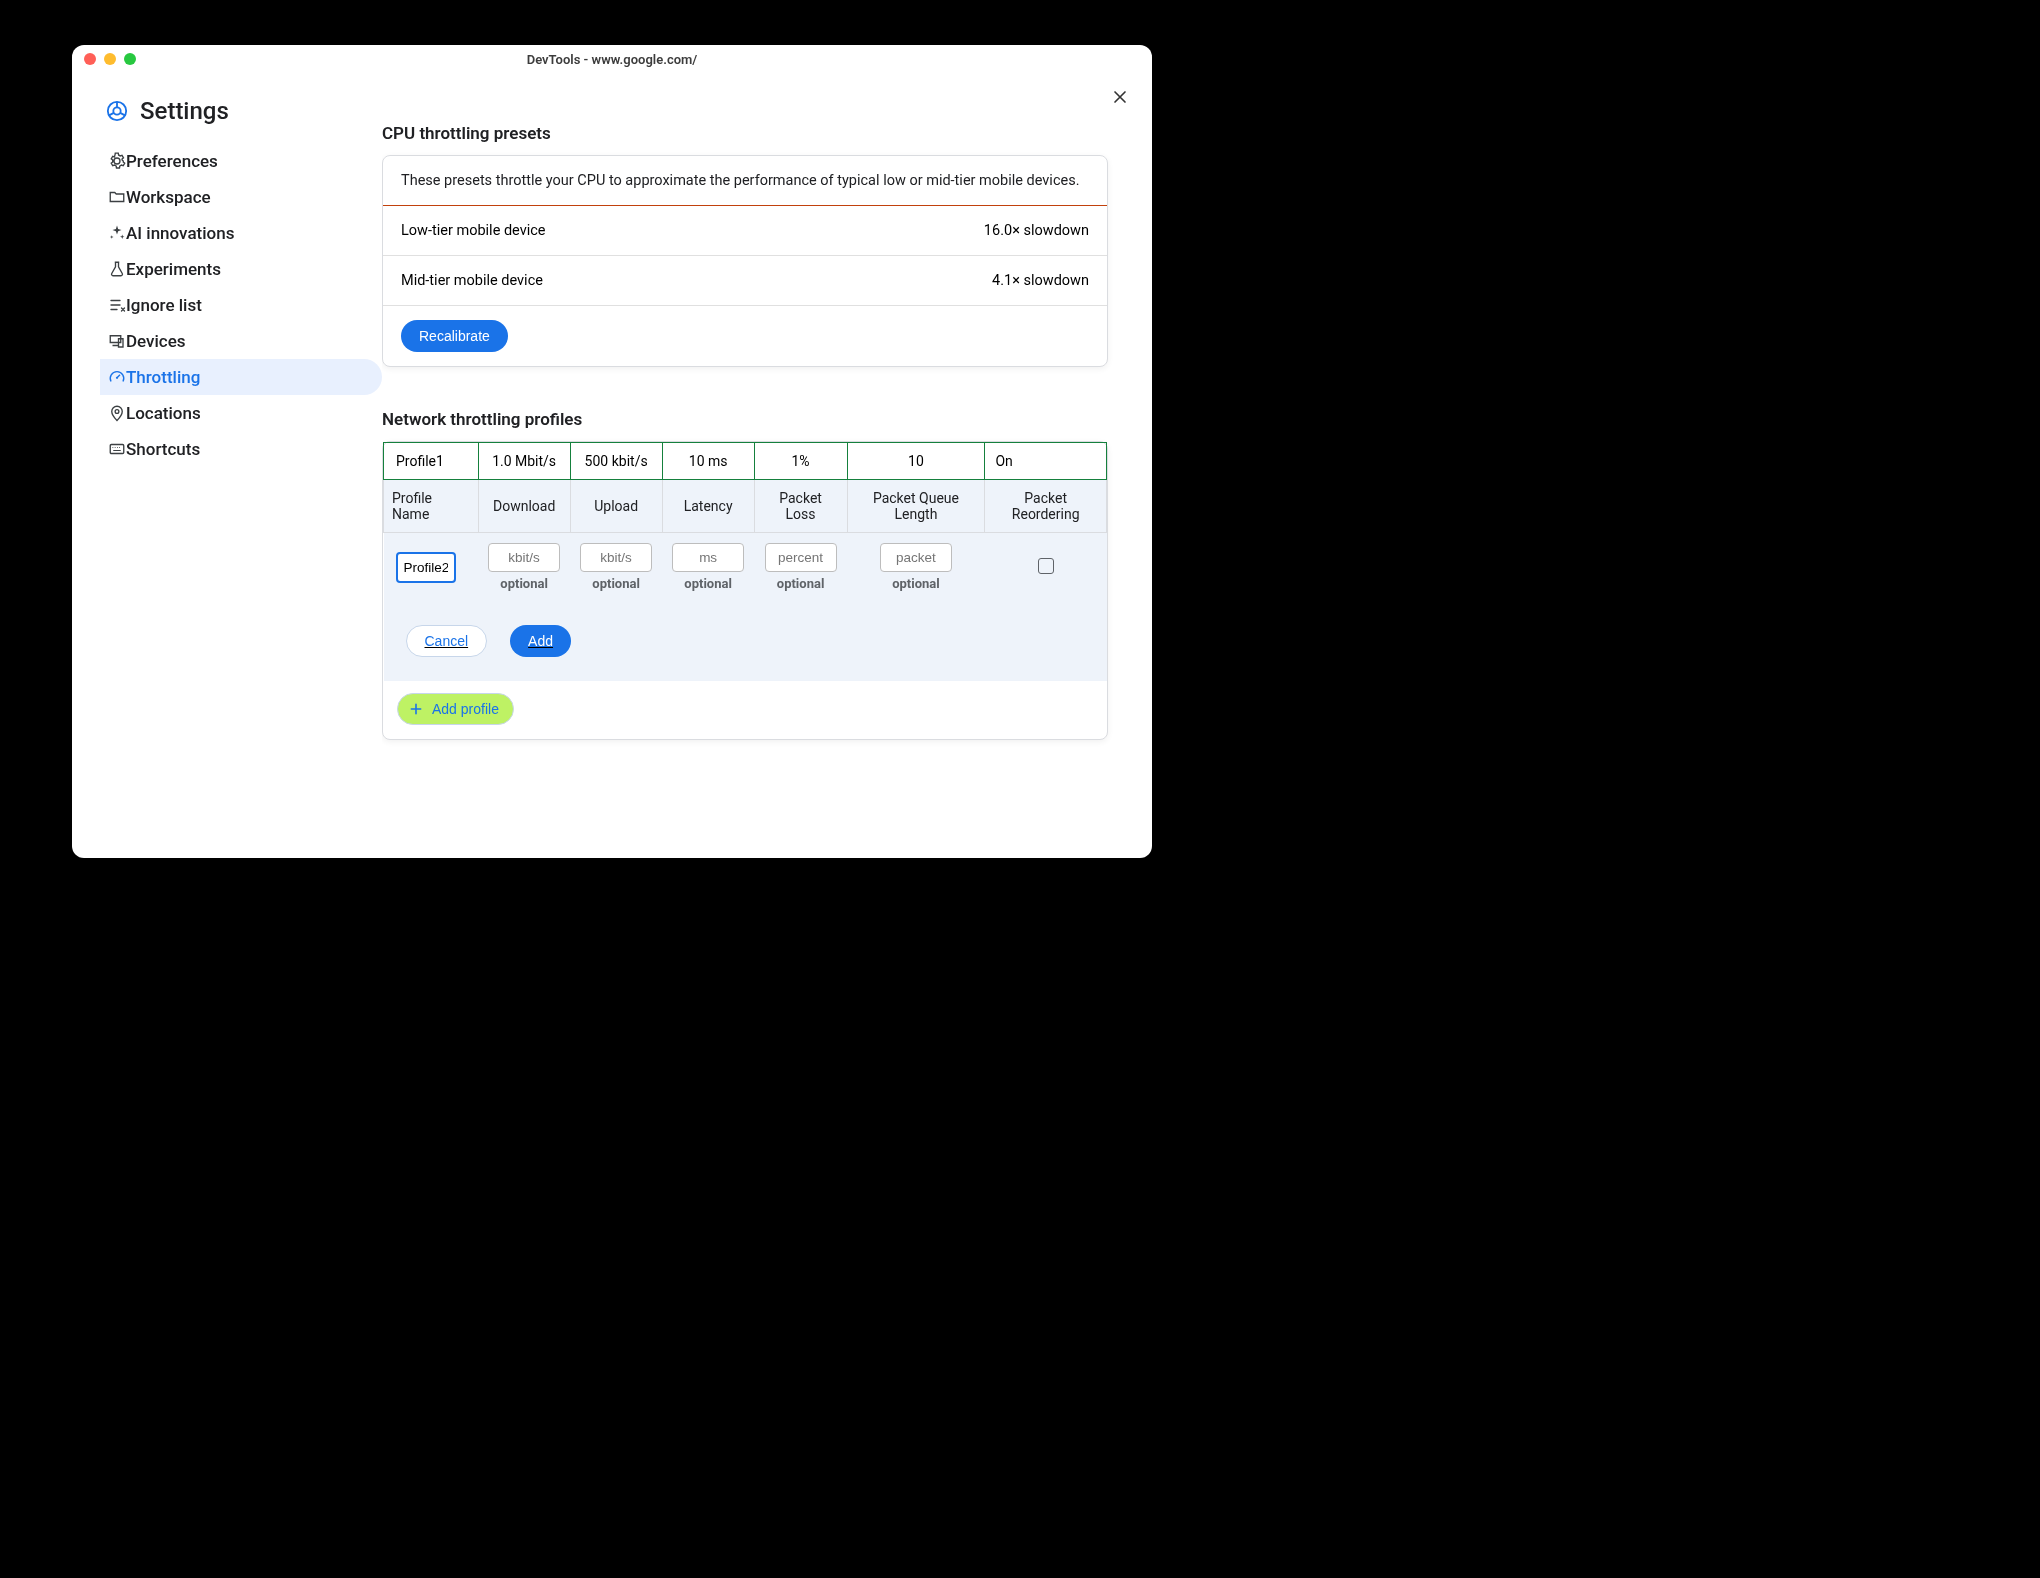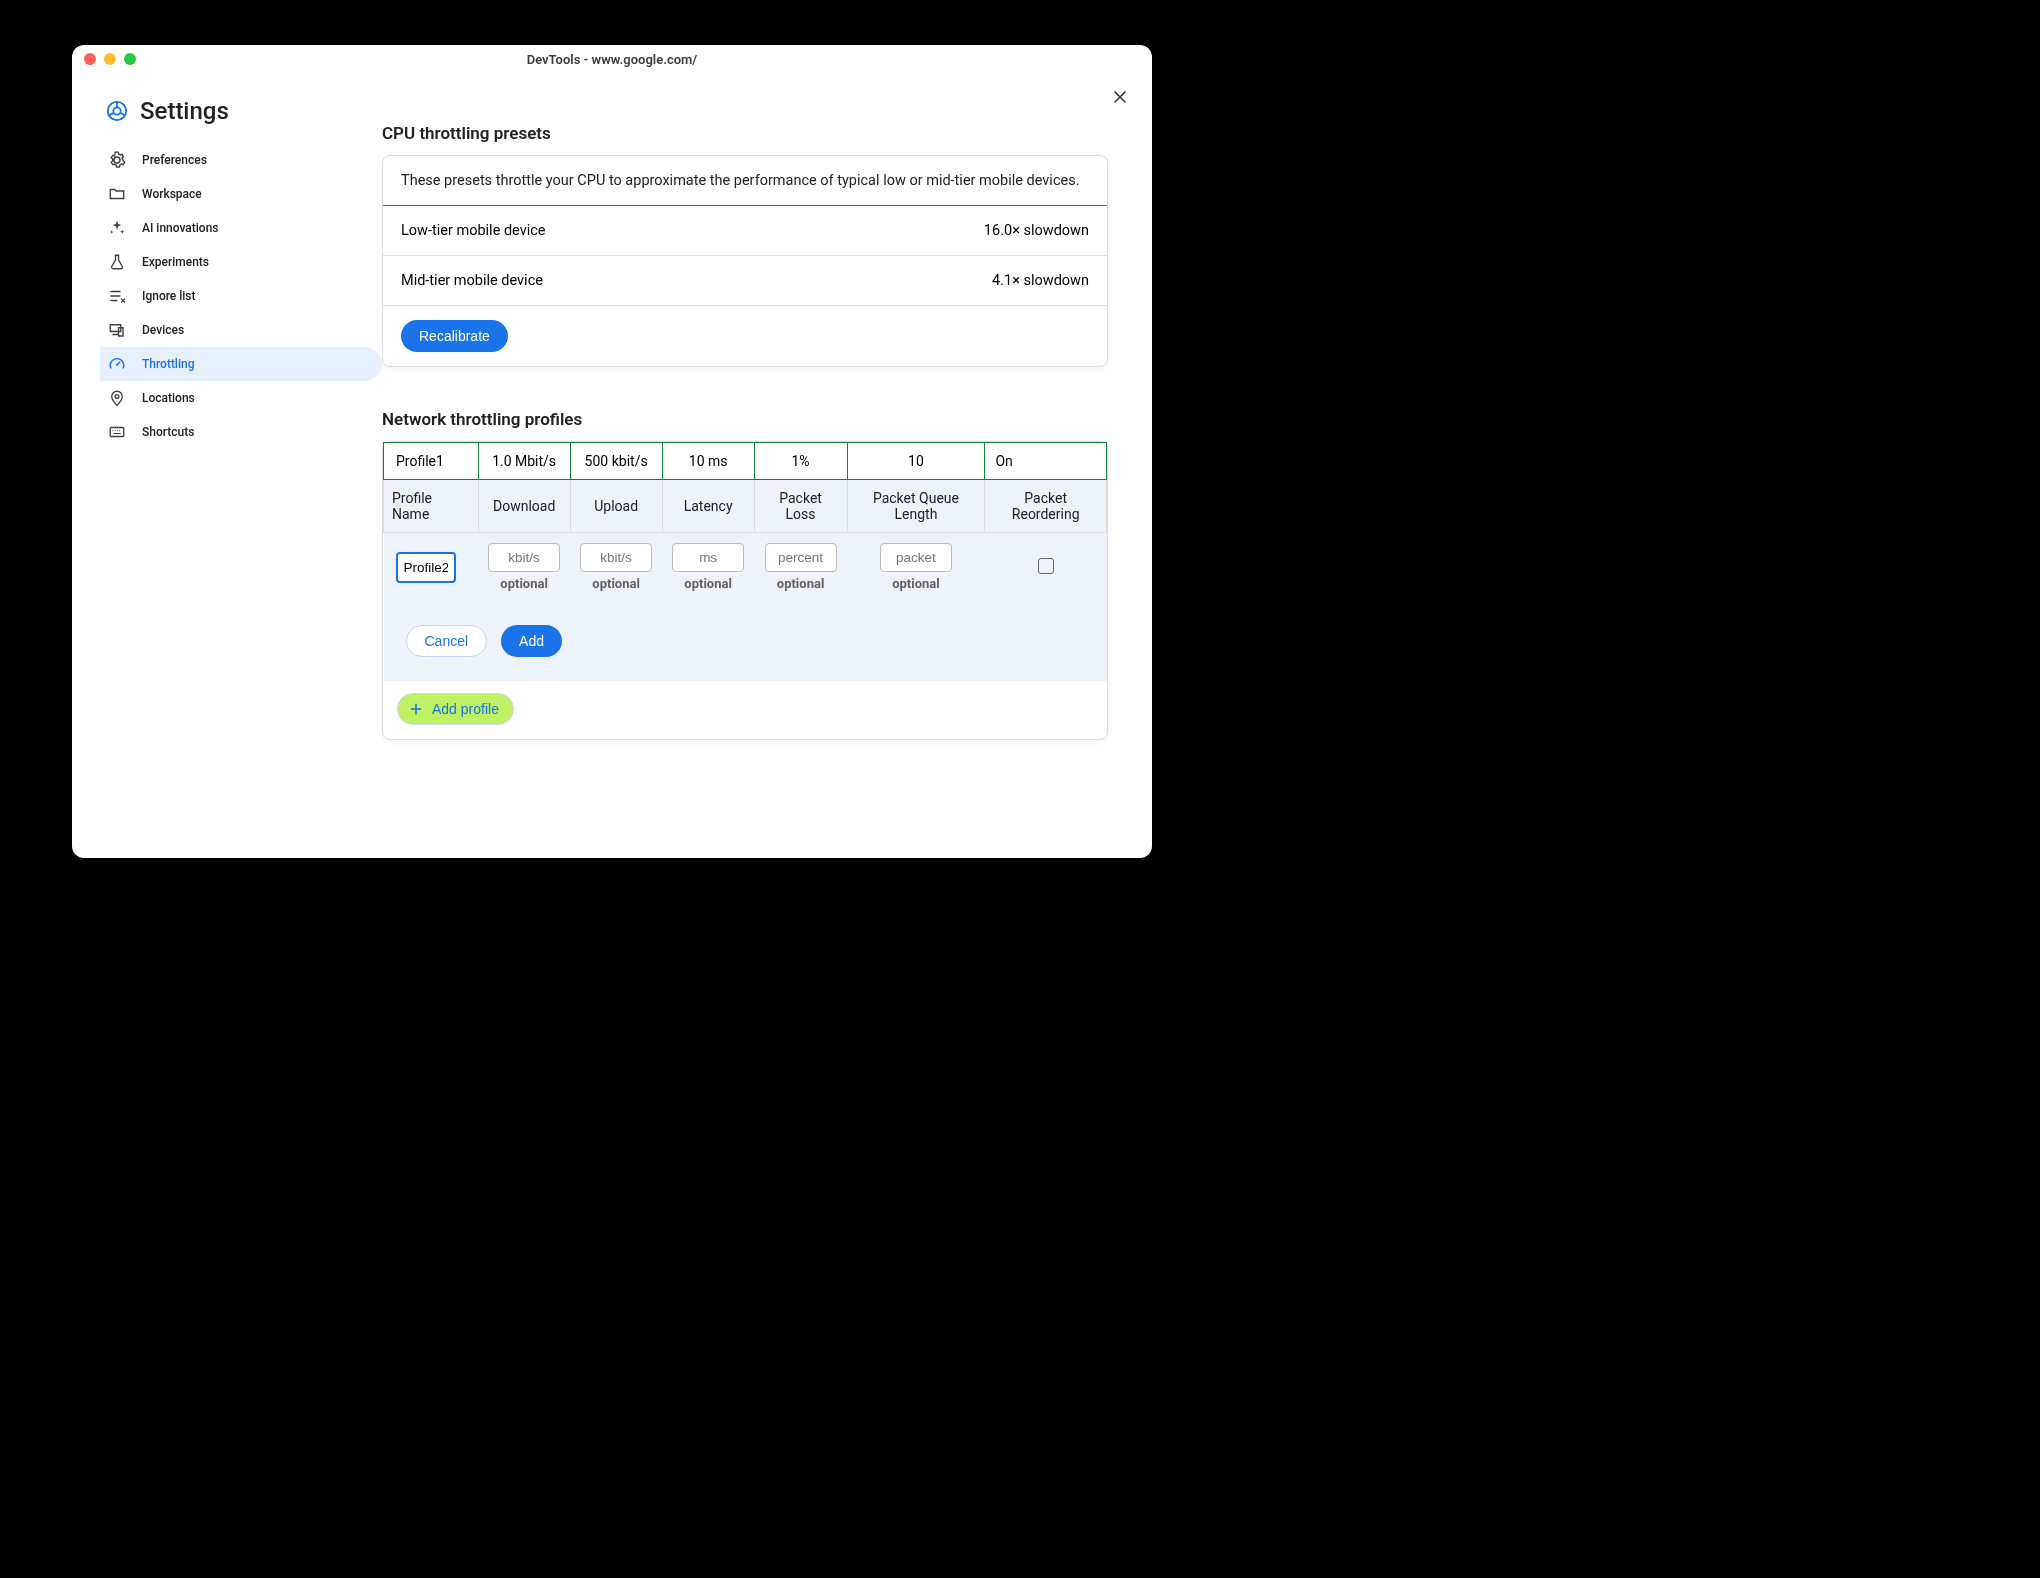--- a/index.html
+++ b/index.html
@@ -74,23 +74,22 @@
   }
   .settings-hdr h1 {
     font-size: 24px;
     font-weight: 500;
     color:#202124;
   }
   .nav { list-style:none; }
   .nav li {
     display:flex;
     align-items:center;
-    gap:16px;
     padding: 8px 14px 8px 8px;
-    font-size:12px;
+    font-size:17px;
     color:#202124;
     border-radius: 0 18px 18px 0;
     cursor:pointer;
     font-weight:500;
   }
   .nav li .ic { width:18px;height:18px;display:flex;align-items:center;justify-content:center;color:#3c4043;}
   .nav li.active {
     background:#e8f0fe;
     color:#1a73e8;
   }
@@ -176,21 +175,22 @@
   .opt-label { font-size:13px; color:#5f6368; margin-top:4px;font-weight:bold;}
   .chk {
     width:16px;height:16px;
     border:1.5px solid #5f6368;
     border-radius:3px;
     display:inline-block;
   }
   .form-actions {
     padding:14px 0 14px 10px;
     display:flex;
-    gap:14px;
+    gap:23px;
+    text-decoration:underline;
   }
   .btn-cancel {
     background:#fff;
     color:#1a73e8;
     border:1px solid #c7d6ea;
     padding:7px 18px;
     border-radius:18px;
     font-size:14px;
     cursor:pointer;
   }

